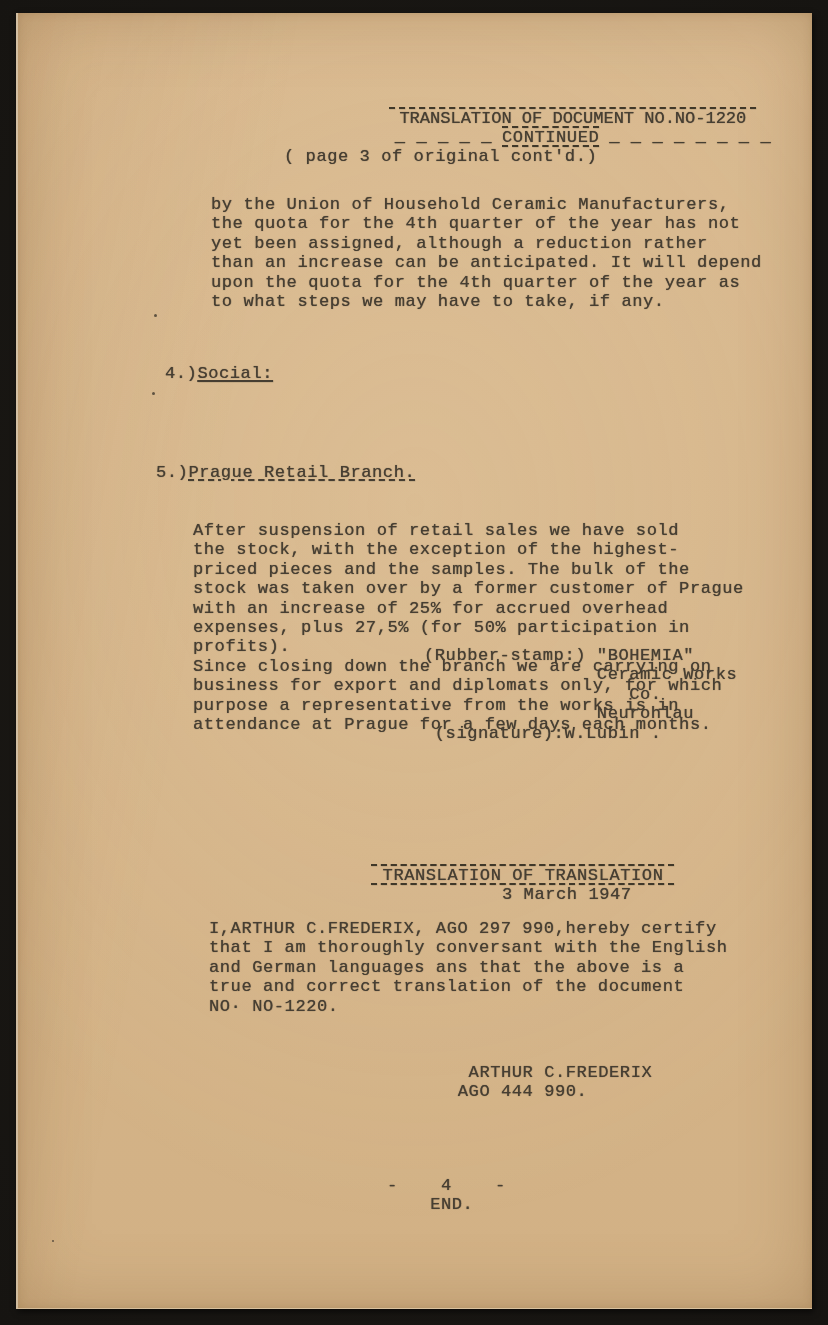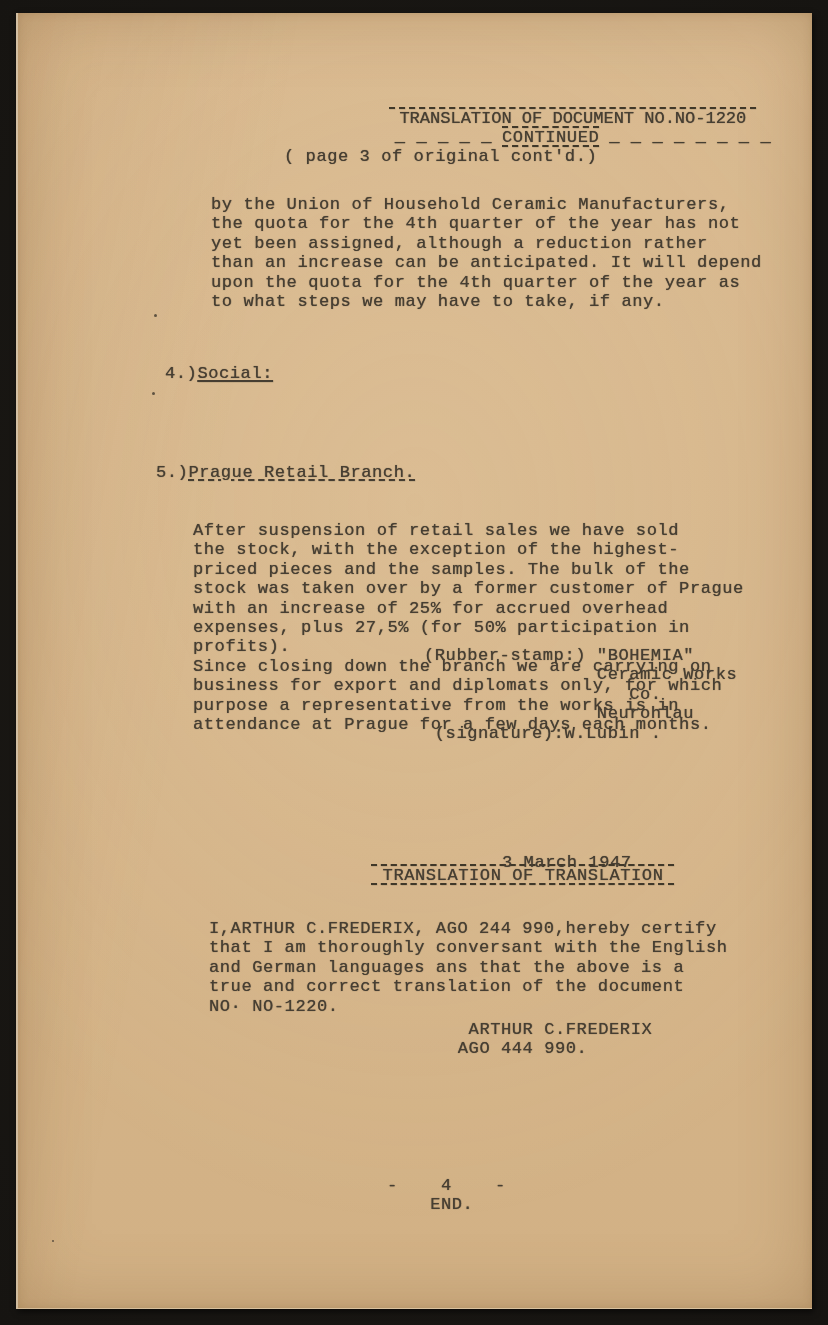--- a/index.html
+++ b/index.html
@@ -125,29 +125,29 @@
     <div class="tw" style="left:406px; top:633px;">(Rubber-stamp:) "BOHEMIA"
                 Ceramic Works
                    Co.
                 Neurohlau
  (signature):W.Lubin .</div>
 
     <div class="tw" style="left:289px; top:834px;">
       <span class="over-under-dashed"> TRANSLATION OF TRANSLATION </span>
     </div>
 
-    <div class="tw" style="left:484px; top:840px;">3 March 1947</div>
+    <div class="tw" style="left:484px; top:872px;">3 March 1947</div>
 
-    <div class="tw" style="left:191px; top:906px;">I,ARTHUR C.FREDERIX, AGO 244 990,hereby certify
+    <div class="tw" style="left:191px; top:906px;">I,ARTHUR C.FREDERIX, AGO 297 990,hereby certify
 that I am thoroughly conversant with the English
 and German languages ans that the above is a
 true and correct translation of the document
 NO· NO-1220.</div>
 
-    <div class="tw" style="left:429px; top:1007px;">  ARTHUR C.FREDERIX
+    <div class="tw" style="left:429px; top:1050px;">  ARTHUR C.FREDERIX
  AGO 444 990.</div>
 
     <div class="tw" style="left:369px; top:1163px;">-    4    -
     END.</div>
 
     <div class="speck" style="left:136px; top:301px; width:3px; height:3px;"></div>
     <div class="speck" style="left:134px; top:379px; width:3px; height:3px;"></div>
     <div class="speck" style="left:34px; top:1227px; width:2px; height:2px;"></div>
   </div>
 </div>

